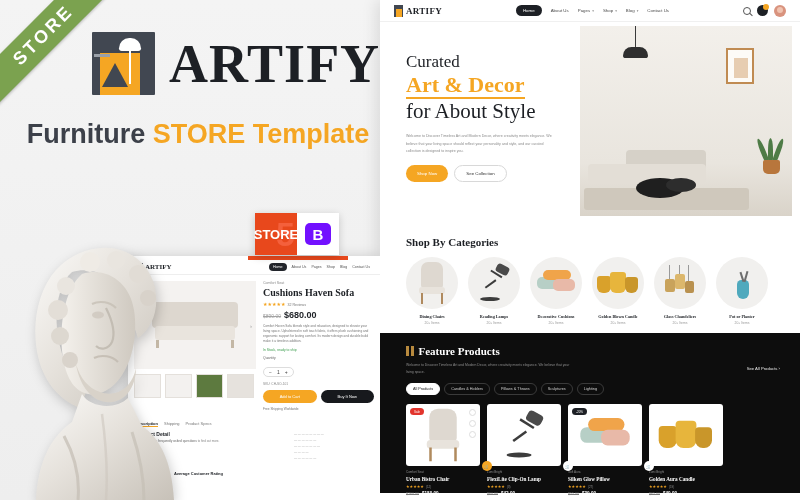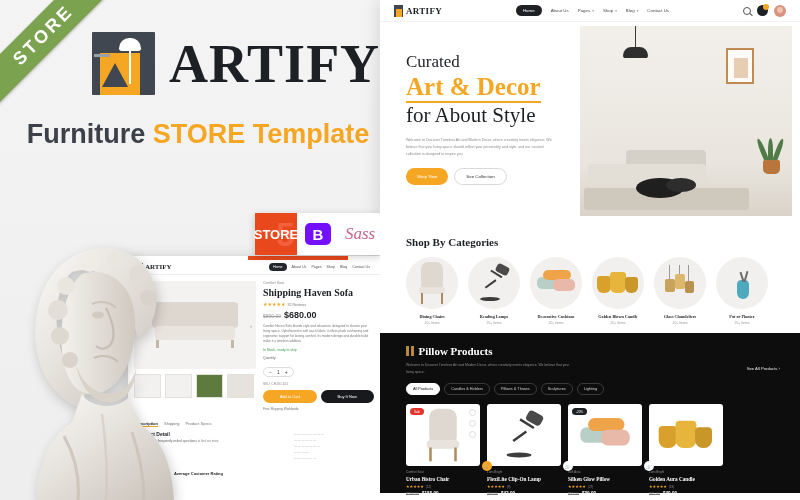--- a/index.html
+++ b/index.html
@@ -146,21 +146,21 @@
   .ic-search::after{content:"";position:absolute;right:-3px;bottom:-1px;width:4px;height:1px;background:#555;transform:rotate(45deg);}
   .ic-cart{ width:11px;height:11px;border-radius:50%;background:#1d2025;position:relative;}
   .ic-cart::after{content:"";position:absolute;right:-1px;top:-1px;width:6px;height:6px;border-radius:50%;background:#f5a623;}
   .ic-user{ width:12px;height:12px;border-radius:50%;background:#d9937e;position:relative;overflow:hidden;}
   .ic-user::after{content:"";position:absolute;left:3px;top:2px;width:6px;height:6px;border-radius:50%;background:#f0c3b0;}
 
   
   .hero{ display:flex; height:204px; background:#fff; }
   .hero-left{ width:200px; padding:30px 0 0 26px; }
   .h-l1{ font-family:"Liberation Serif",serif; font-size:17px; color:#1d2025; line-height:1.16;}
-  .h-l2{ font-family:"Liberation Serif",serif; font-size:25px; color:#f5a623; font-weight:bold;
+  .h-l2{ font-family:"Liberation Serif",serif; font-size:22px; color:#f5a623; font-weight:bold;
          border-bottom:2px solid #f5a623; display:inline-block; line-height:1.16;}
   .h-l3{ font-family:"Liberation Serif",serif; font-size:21px; color:#1d2025; line-height:1.2;}
   .hero-p{ font-size:3.6px; color:#8b8b8b; line-height:2.0; margin-top:9px; width:150px;}
   .hero-btns{ display:flex; gap:6px; margin-top:10px; }
   .btn-primary{ background:#f5a623; color:#fff; font-size:4.4px; padding:5px 11px; border-radius:10px; border:none;}
   .btn-ghost{ background:#fff; color:#333; font-size:4.4px; padding:5px 11px; border-radius:10px; border:1px solid #d8d8d8;}
   .hero-right{ flex:1; position:relative; background:#efece7; overflow:hidden; margin:4px 8px 10px 0;}
   .room-wall{ position:absolute; inset:0; background:linear-gradient(180deg,#f3f0eb 0%, #e9e5de 72%, #d9d3c9 100%); }
   .pendant-cord{ position:absolute; left:55px; top:0; width:1px; height:22px; background:#3a3a3a;}
   .pendant{ position:absolute; left:43px; top:21px; width:25px; height:11px; background:#2f2f2f; border-radius:13px 13px 4px 4px;}
@@ -255,21 +255,20 @@
     </div>
 
     <div class="tech">
       <div class="tech-html">
         <span class="t5">5</span>
         <span class="th">STORE</span>
       </div>
       <div class="tech-bs">
         <div class="bs-badge">B</div>
       </div>
-      <div class="tech-sass">Sass</div>
     </div>
 
     <div class="laptop">
       <div class="lp-topbar"></div>
       <div class="lp-nav">
         <div class="lp-logo">
           <div class="lp-logo-mark"></div>
           <div class="lp-logo-txt">ARTIFY</div>
         </div>
         <div class="lp-menu">
@@ -295,21 +294,21 @@
           </div>
           <div class="lp-thumbs">
             <div class="lp-thumb"></div>
             <div class="lp-thumb"></div>
             <div class="lp-thumb" style="background:#5d7a3f"></div>
             <div class="lp-thumb" style="background:#e6e2dd"></div>
           </div>
         </div>
         <div class="lp-info">
           <div class="lp-cat">Comfort Seat</div>
-          <div class="lp-title">Shipping Haven Sofa</div>
+          <div class="lp-title">Cushions Haven Sofa</div>
           <div class="lp-stars">
             <span>★★★★★</span><small>32 Reviews</small>
           </div>
           <div class="lp-price">
             <del>$890.00</del><span>$680.00</span>
           </div>
           <div class="lp-desc">Comfort Haven Sofa blends style and relaxation, designed to elevate your living space. Upholstered in soft touch fabric, it offers plush cushioning and ergonomic support for lasting comfort. Its modern design and durable build make it a timeless addition.</div>
           <div class="lp-stock">In Stock, ready to ship</div>
           <div class="lp-qty-lbl">Quantity</div>
           <div class="lp-qty">
@@ -544,21 +543,21 @@
         </div>
       </div>
     </section>
 
     <section class="feature">
       <div class="f-head">
         <span class="f-bars">
             <i></i>
             <i></i>
           </span>
-        <h3>Pillow Products</h3>
+        <h3>Feature Products</h3>
       </div>
       <div class="f-sub">Welcome to Discover Timeless Art and Modern Decor, where creativity meets elegance. We believe that your living space.</div>
       <div class="f-see">
         <span>See All Products</span>
         <span>›</span>
       </div>
 
       <div class="pills">
         <button class="pill on">All Products</button>
         <button class="pill">Candles &amp; Holders</button>

